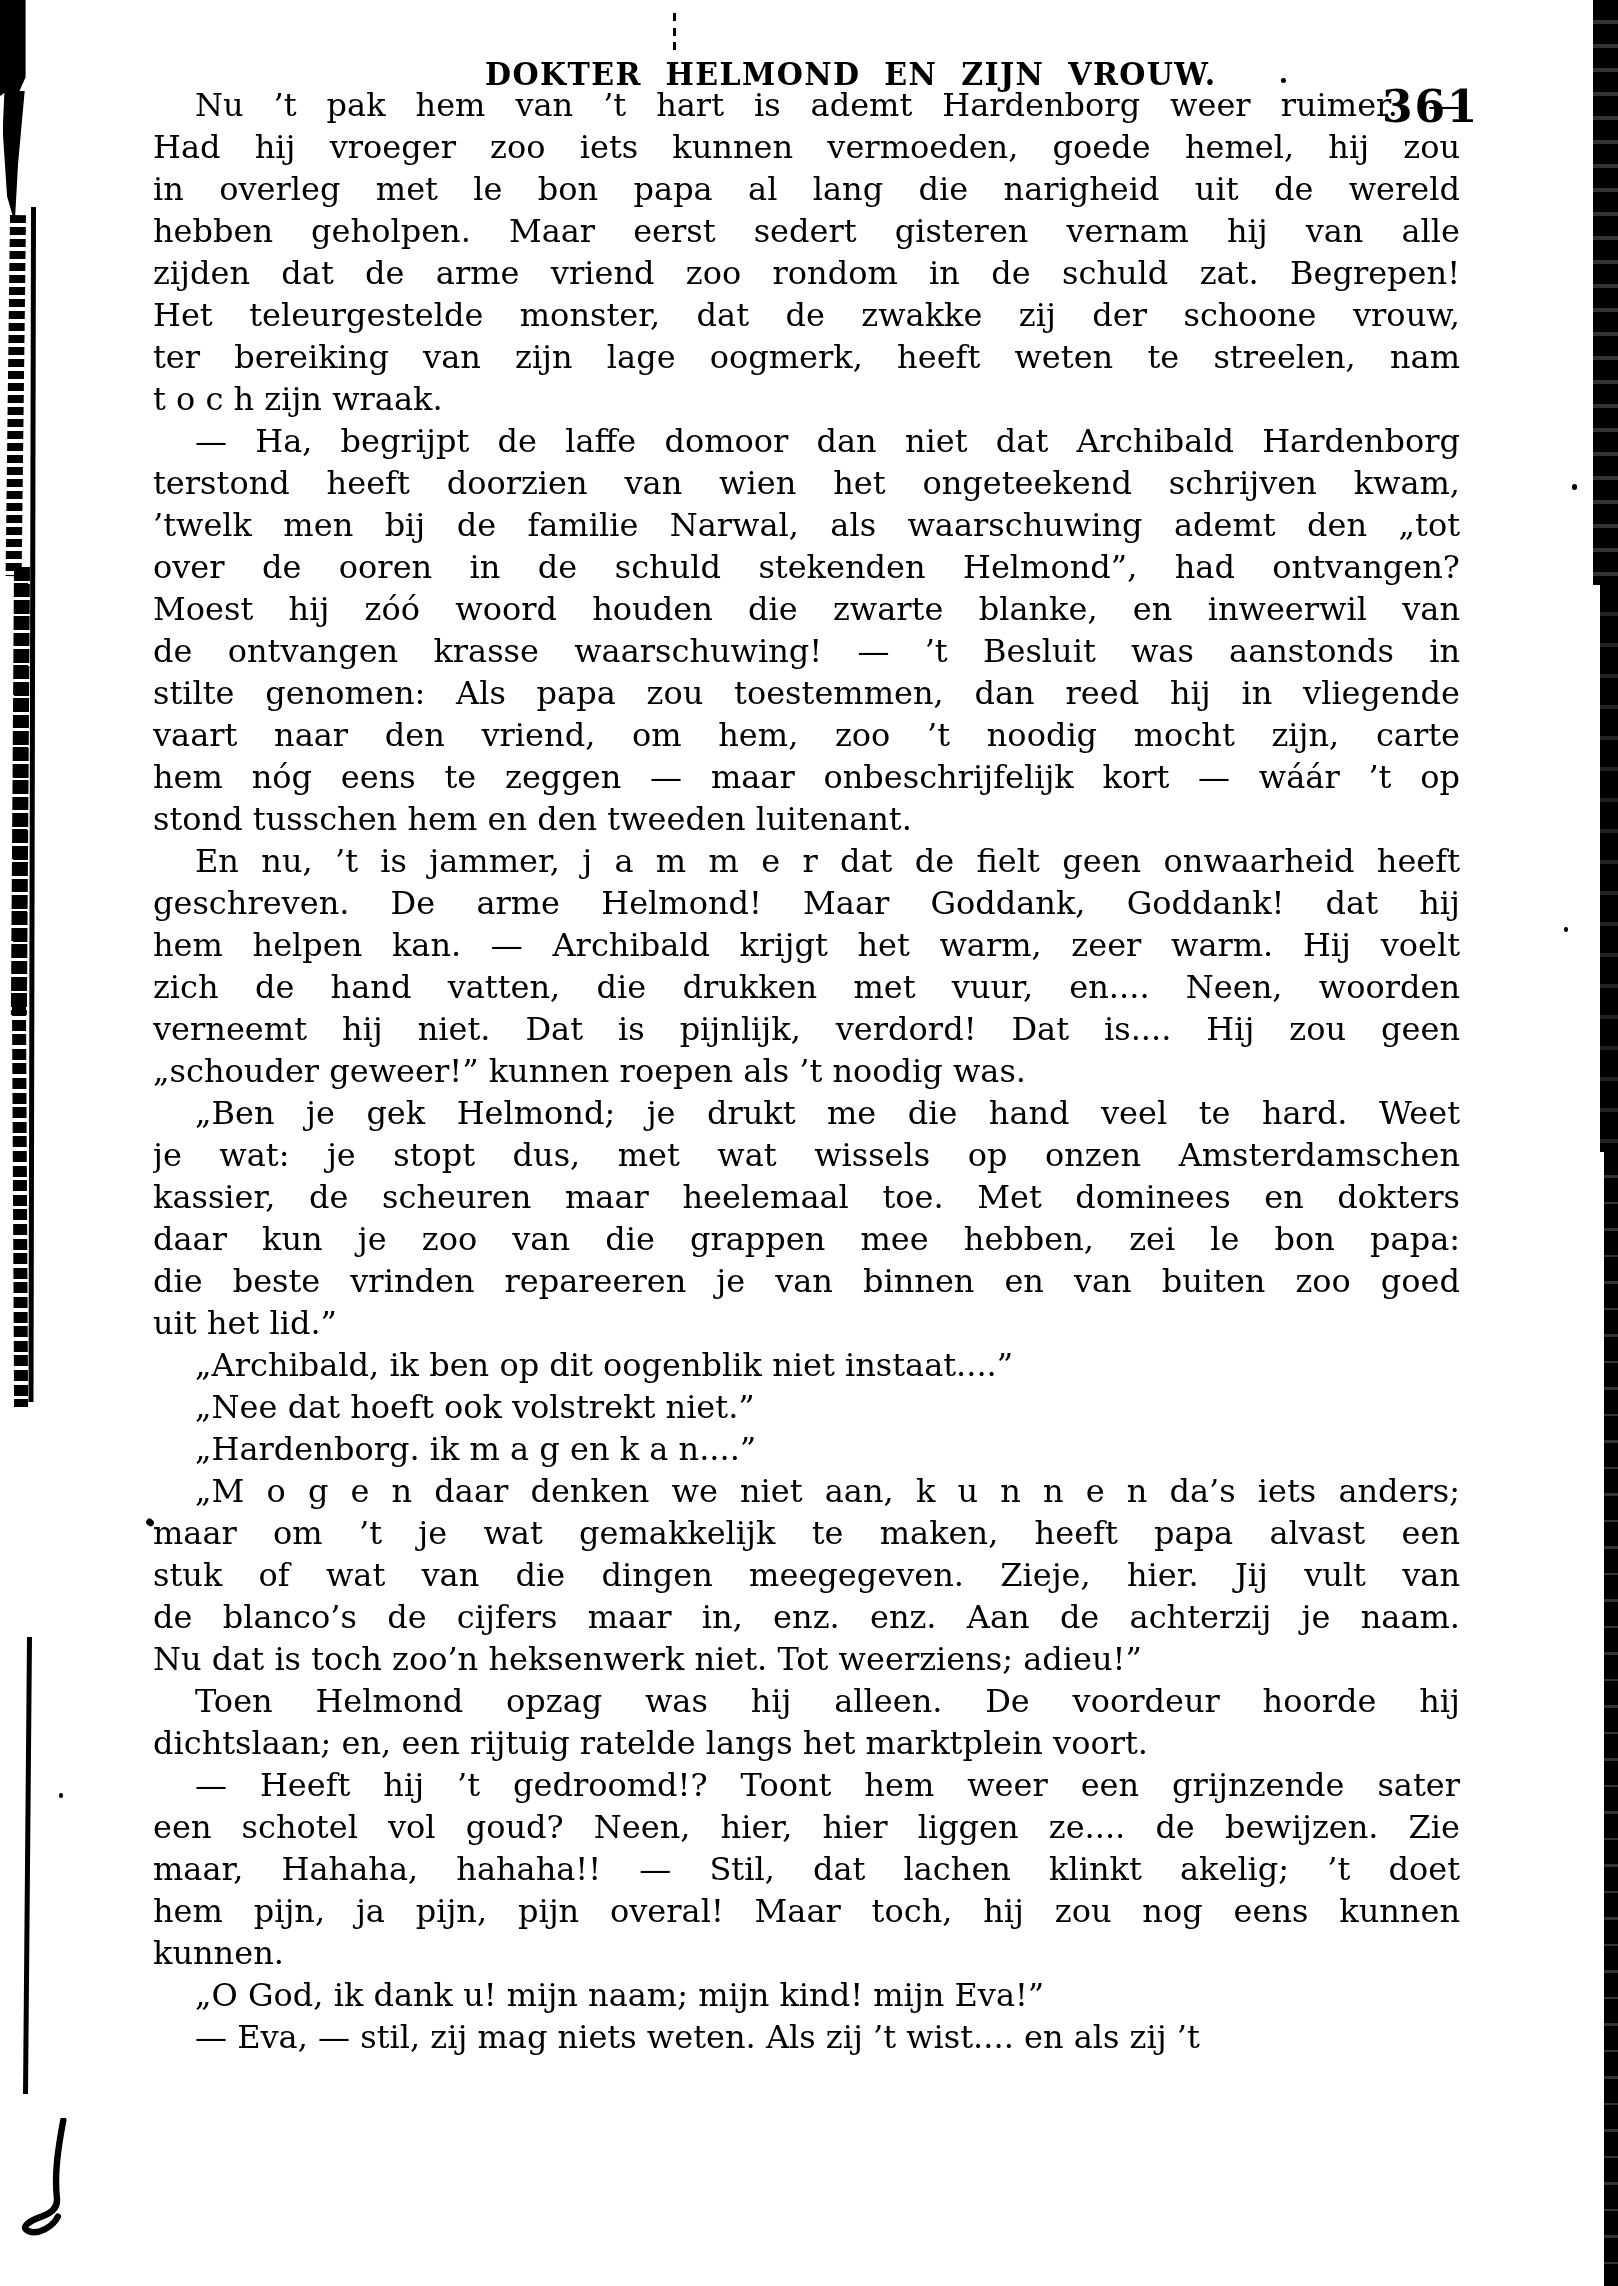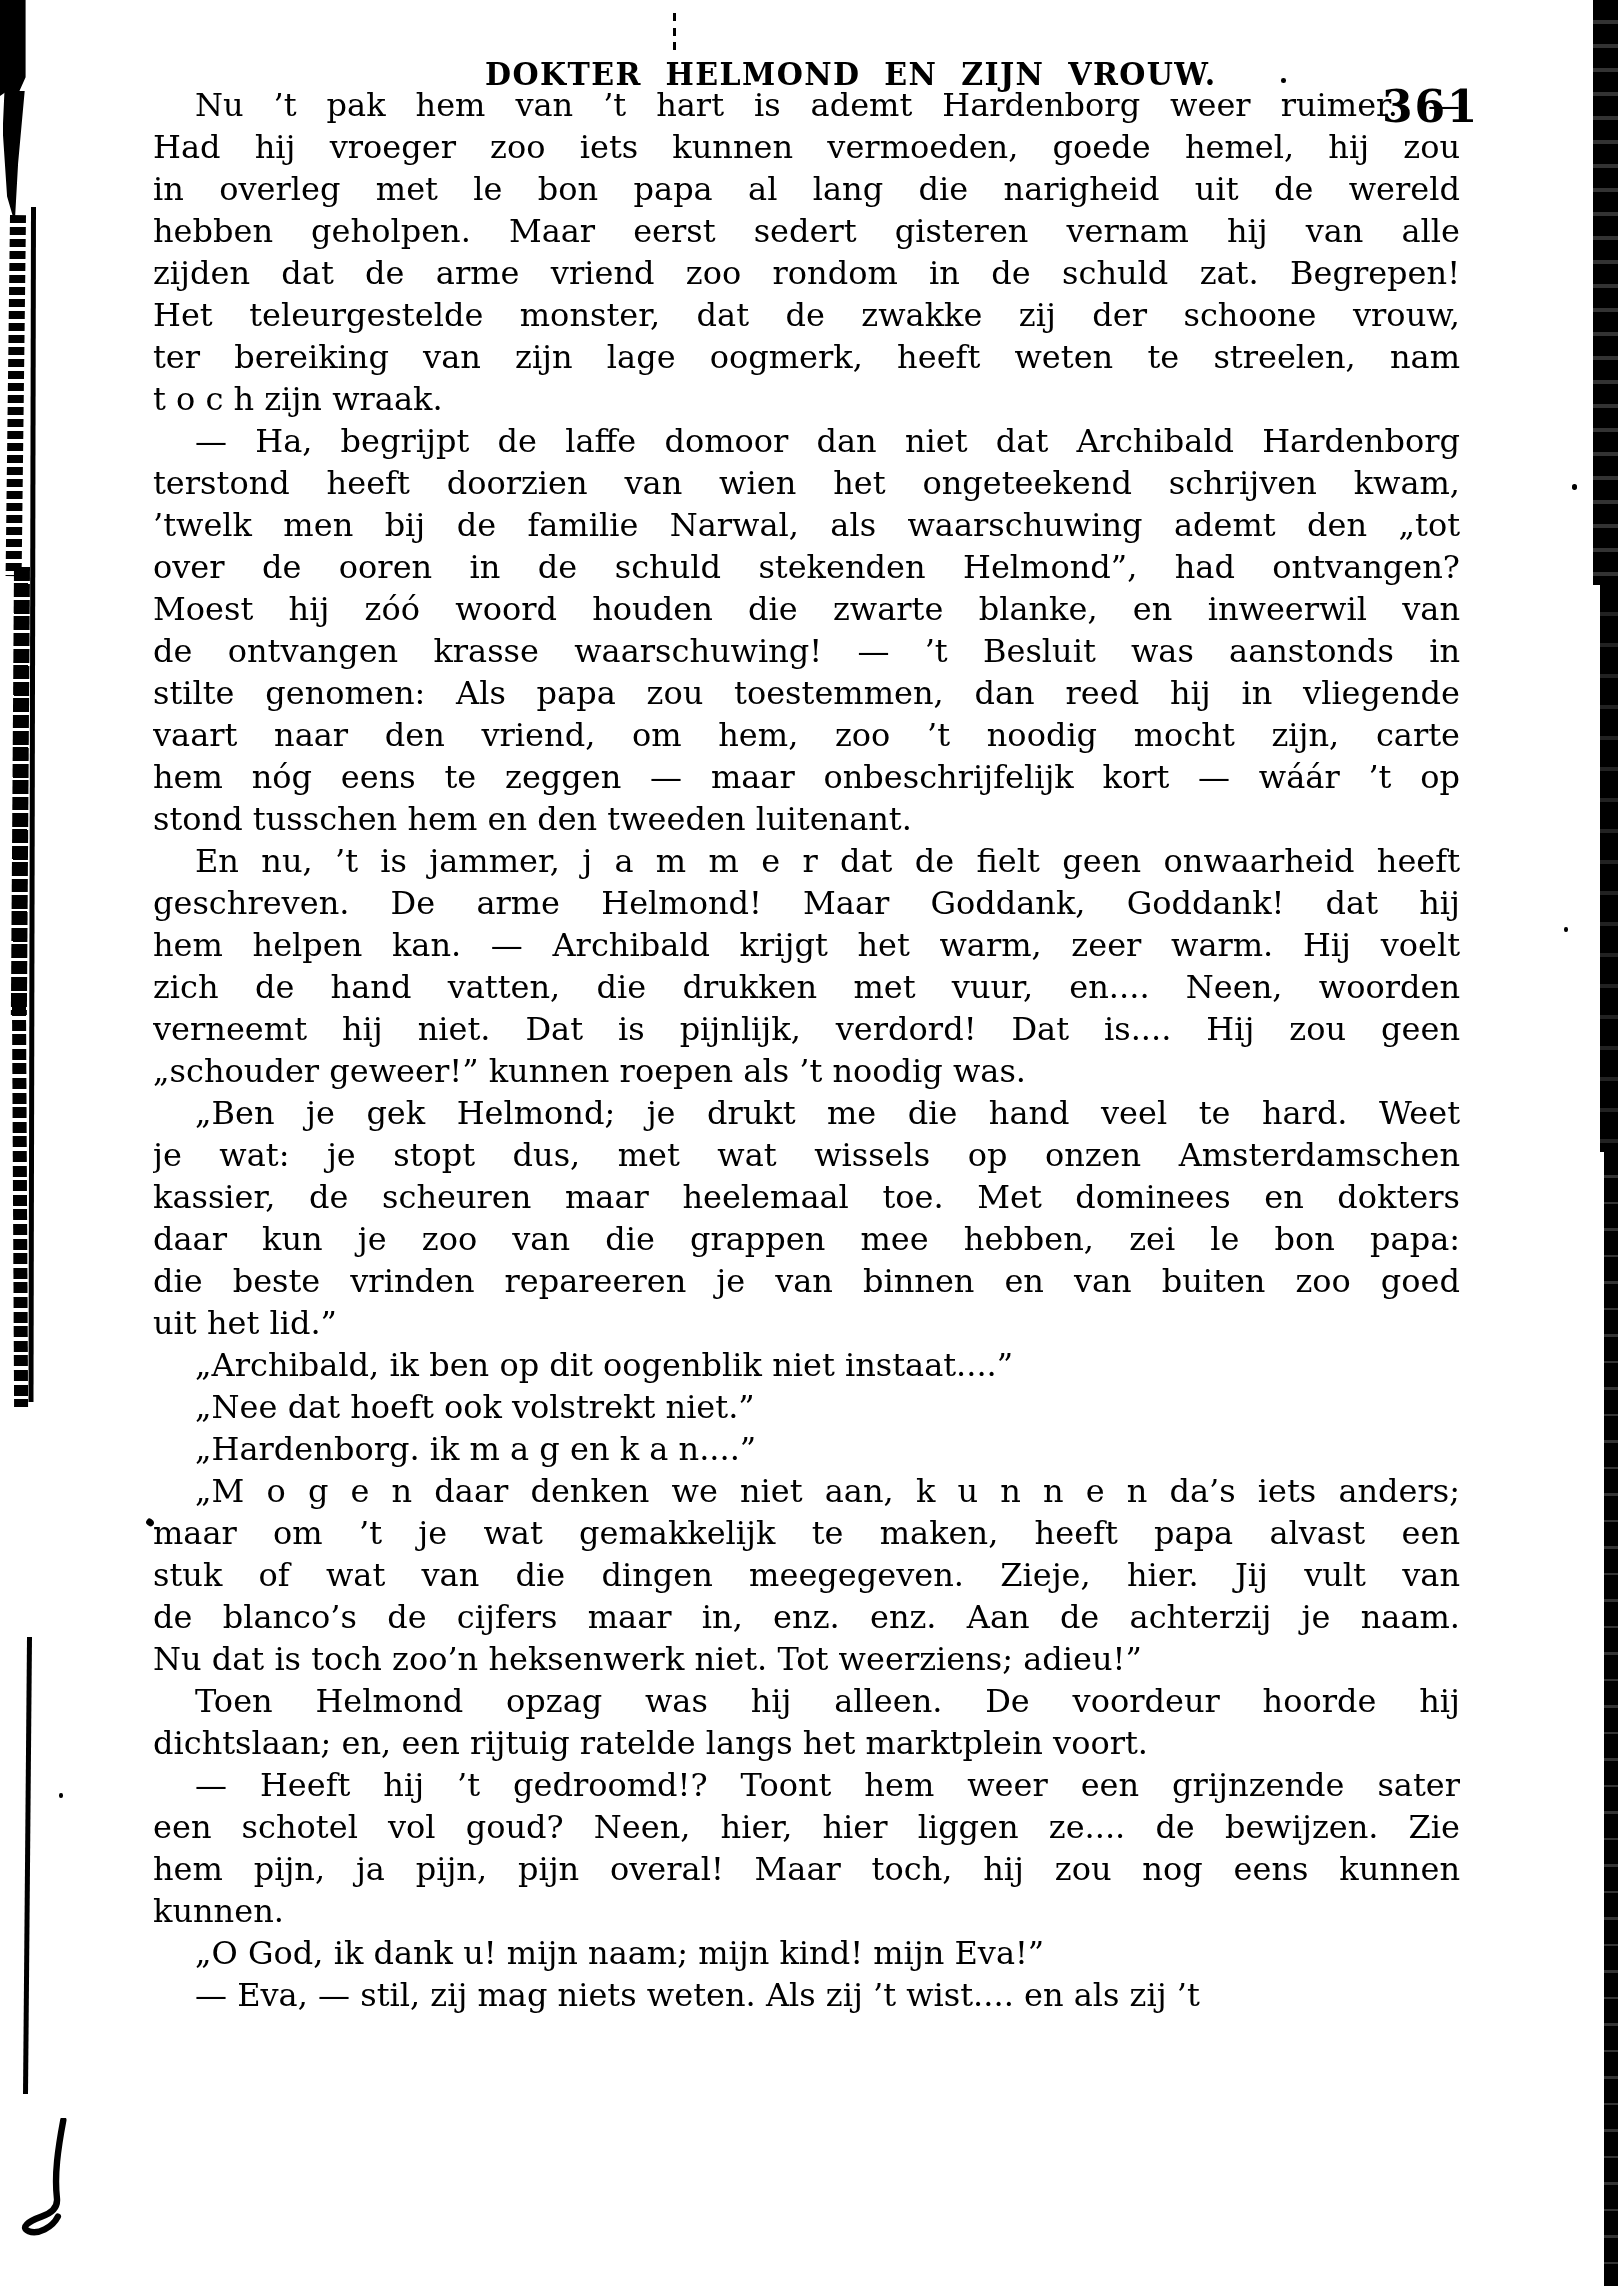--- a/index.html
+++ b/index.html
@@ -174,20 +174,21 @@
         <div class="line">de blanco’s de cijfers maar in, enz. enz. Aan de achterzij je naam.</div>
         <div class="line last">Nu dat is toch zoo’n heksenwerk niet. Tot weerziens; adieu!”</div>
       </div>
       <div>
         <div class="line first">Toen Helmond opzag was hij alleen. De voordeur hoorde hij</div>
         <div class="line last">dichtslaan; en, een rijtuig ratelde langs het marktplein voort.</div>
       </div>
       <div>
         <div class="line first">— Heeft hij ’t gedroomd!? Toont hem weer een grijnzende sater</div>
         <div class="line">een schotel vol goud? Neen, hier, hier liggen ze.... de bewijzen. Zie</div>
+        <div class="line">maar, Hahaha, hahaha!! — Stil, dat lachen klinkt akelig; ’t doet</div>
         <div class="line">hem pijn, ja pijn, pijn overal! Maar toch, hij zou nog eens kunnen</div>
         <div class="line last">kunnen.</div>
       </div>
       <div>
         <div class="line first last">„O God, ik dank u! mijn naam; mijn kind! mijn Eva!”</div>
       </div>
       <div>
         <div class="line first last">— Eva, — stil, zij mag niets weten. Als zij ’t wist.... en als zij ’t</div>
       </div>
     </div>

